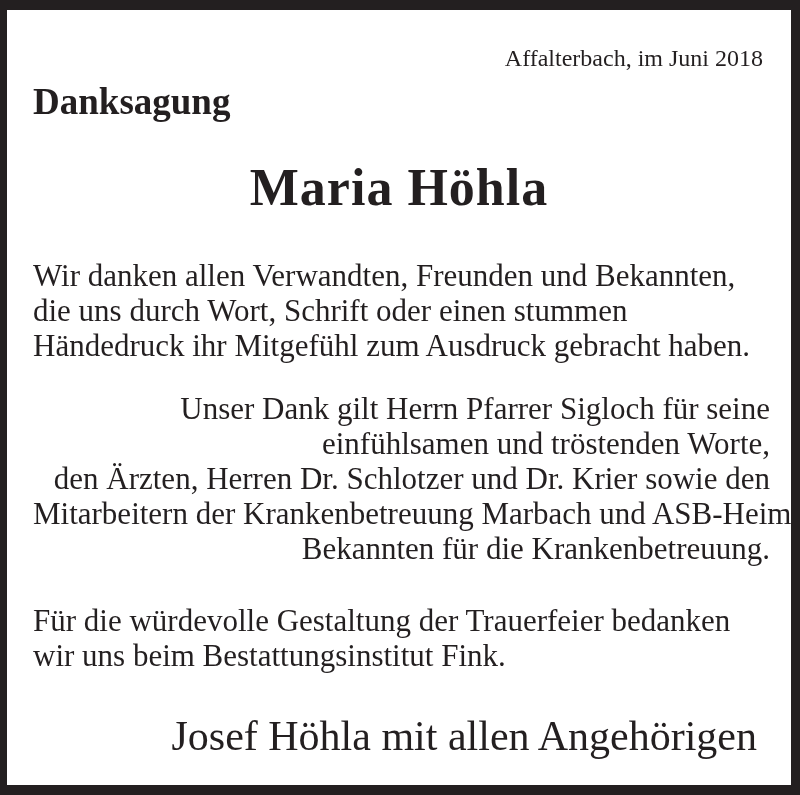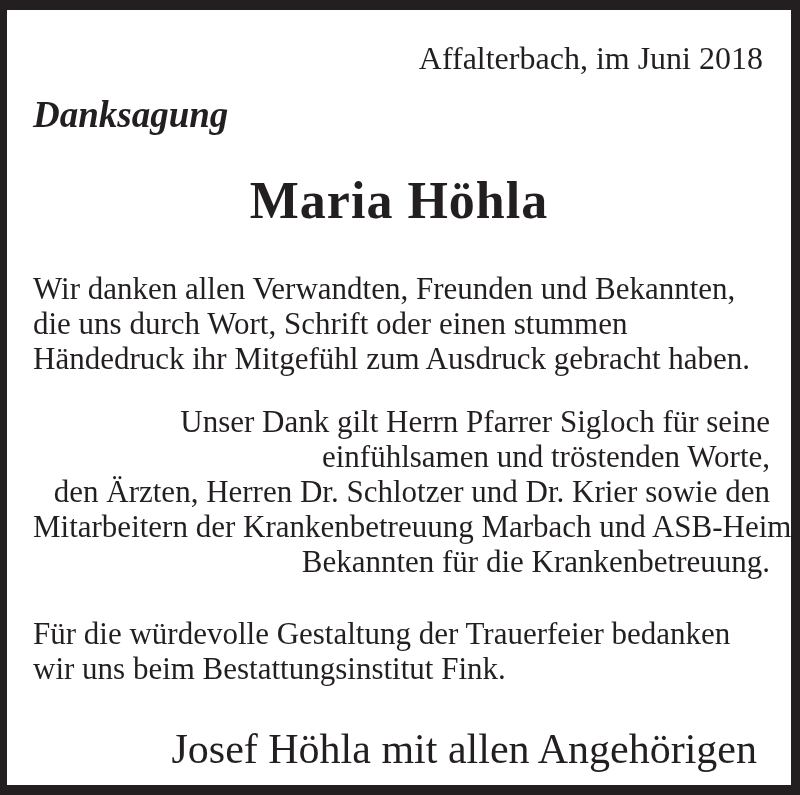--- a/index.html
+++ b/index.html
@@ -23,31 +23,30 @@
     border-color: var(--ink);
     border-top-width: 10px;
     border-right-width: 9px;
     border-bottom-width: 10px;
     border-left-width: 7px;
   }
   .dateline {
     margin-top: 30px;
     padding-right: 28px;
     text-align: right;
-    font-size: 32px;
+    font-size: 24px;
     line-height: 36px;
     white-space: nowrap;
   }
   .notice-type {
-    margin-top: 17px;
+    margin-top: 4px;
     padding-left: 26px;
     font-size: 37px;
     line-height: 44px;
     font-weight: bold;
-    font-style: italic;
     white-space: nowrap;
   }
   .deceased-name {
     margin-top: 34px;
     text-align: center;
     font-size: 52px;
     line-height: 60px;
     font-weight: bold;
     letter-spacing: 1px;
     white-space: nowrap;

